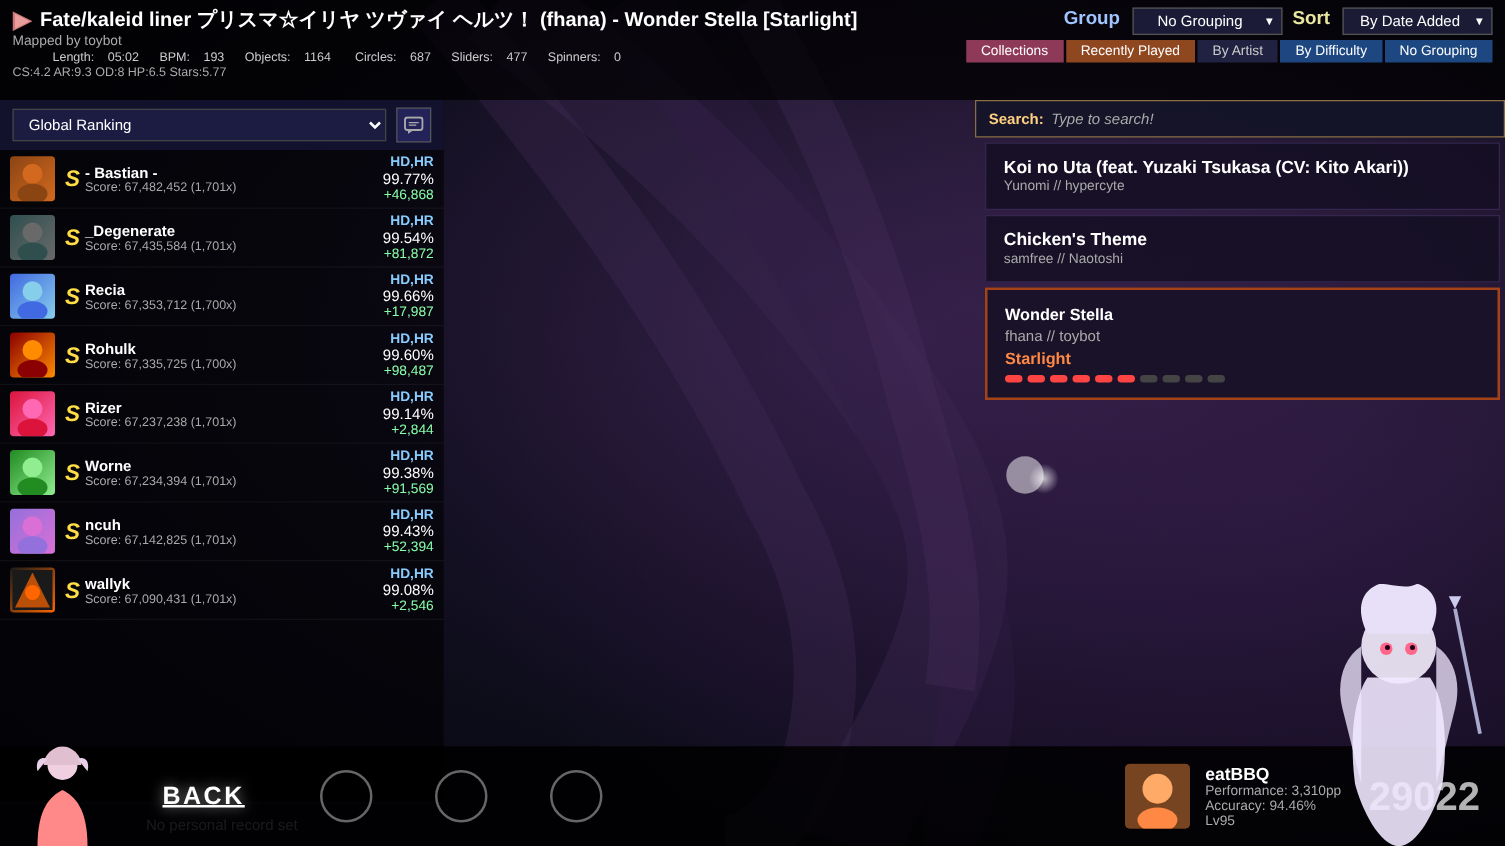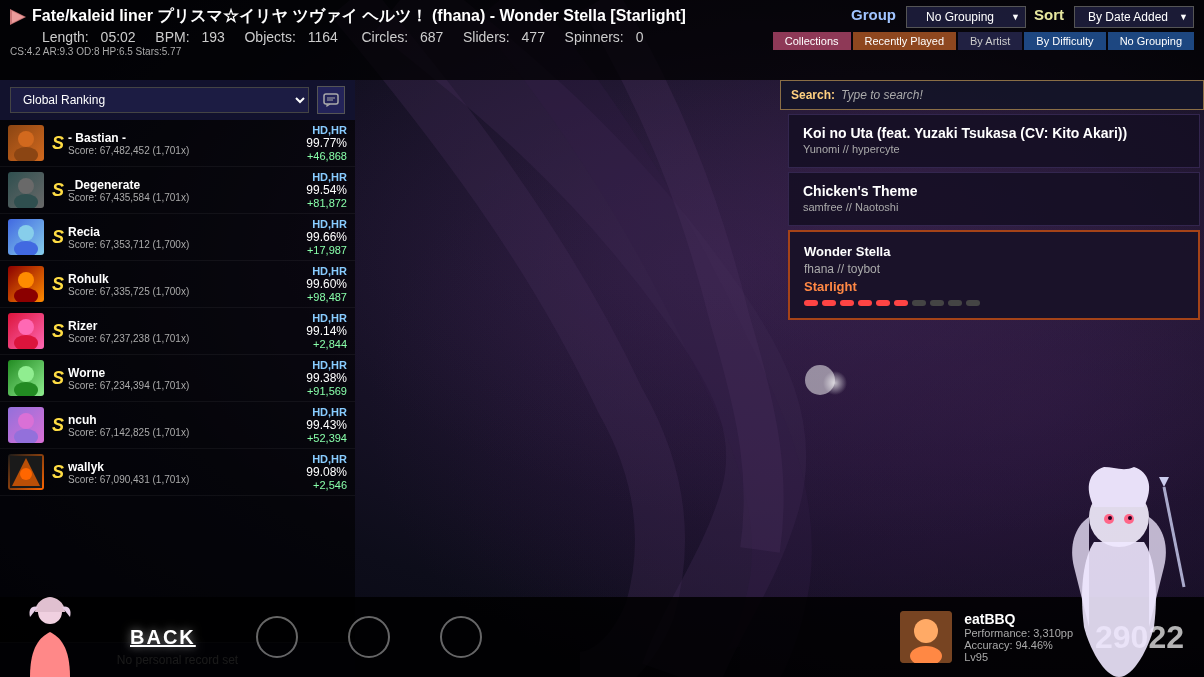--- a/index.html
+++ b/index.html
@@ -53,21 +53,21 @@
     .song-title {
       font-size: 16px;
       font-weight: bold;
       color: #fff;
       display: flex;
       align-items: center;
       gap: 6px;
     }
     .song-meta {
       color: #ccc;
-      font-size: 14px;
+      font-size: 10px;
       margin-top: 2px;
       padding-left: 32px;
     }
     .song-meta span { margin-right: 8px; }
     .mapped-by {
       color: #aaa;
       font-size: 11px;
     }
     .cs-row {
       color: #aaa;
@@ -490,20 +490,23 @@
 
 <div class="top-bar">
   <div class="top-bar-left">
 
     <div class="song-title">
       <svg width="16" height="16" viewBox="0 0 16 16">
         <polygon points="0,0 0,16 16,8" fill="rgba(255,150,150,0.8)"></polygon>
         <polygon points="2,2 2,14 14,8" fill="rgba(255,180,180,0.6)"></polygon>
       </svg>
       <span>Fate/kaleid liner プリスマ☆イリヤ ツヴァイ ヘルツ！ (fhana) - Wonder Stella [Starlight]</span>
+    </div>
+    <div class="mapped-by">
+      <span>Mapped by toybot</span>
     </div>
     <div class="song-meta">
       <span>Length:</span>
       <span>05:02</span>
       &nbsp;
       <span>BPM:</span>
       <span>193</span>
       &nbsp;
       <span>Objects:</span>
       <span>1164</span>

